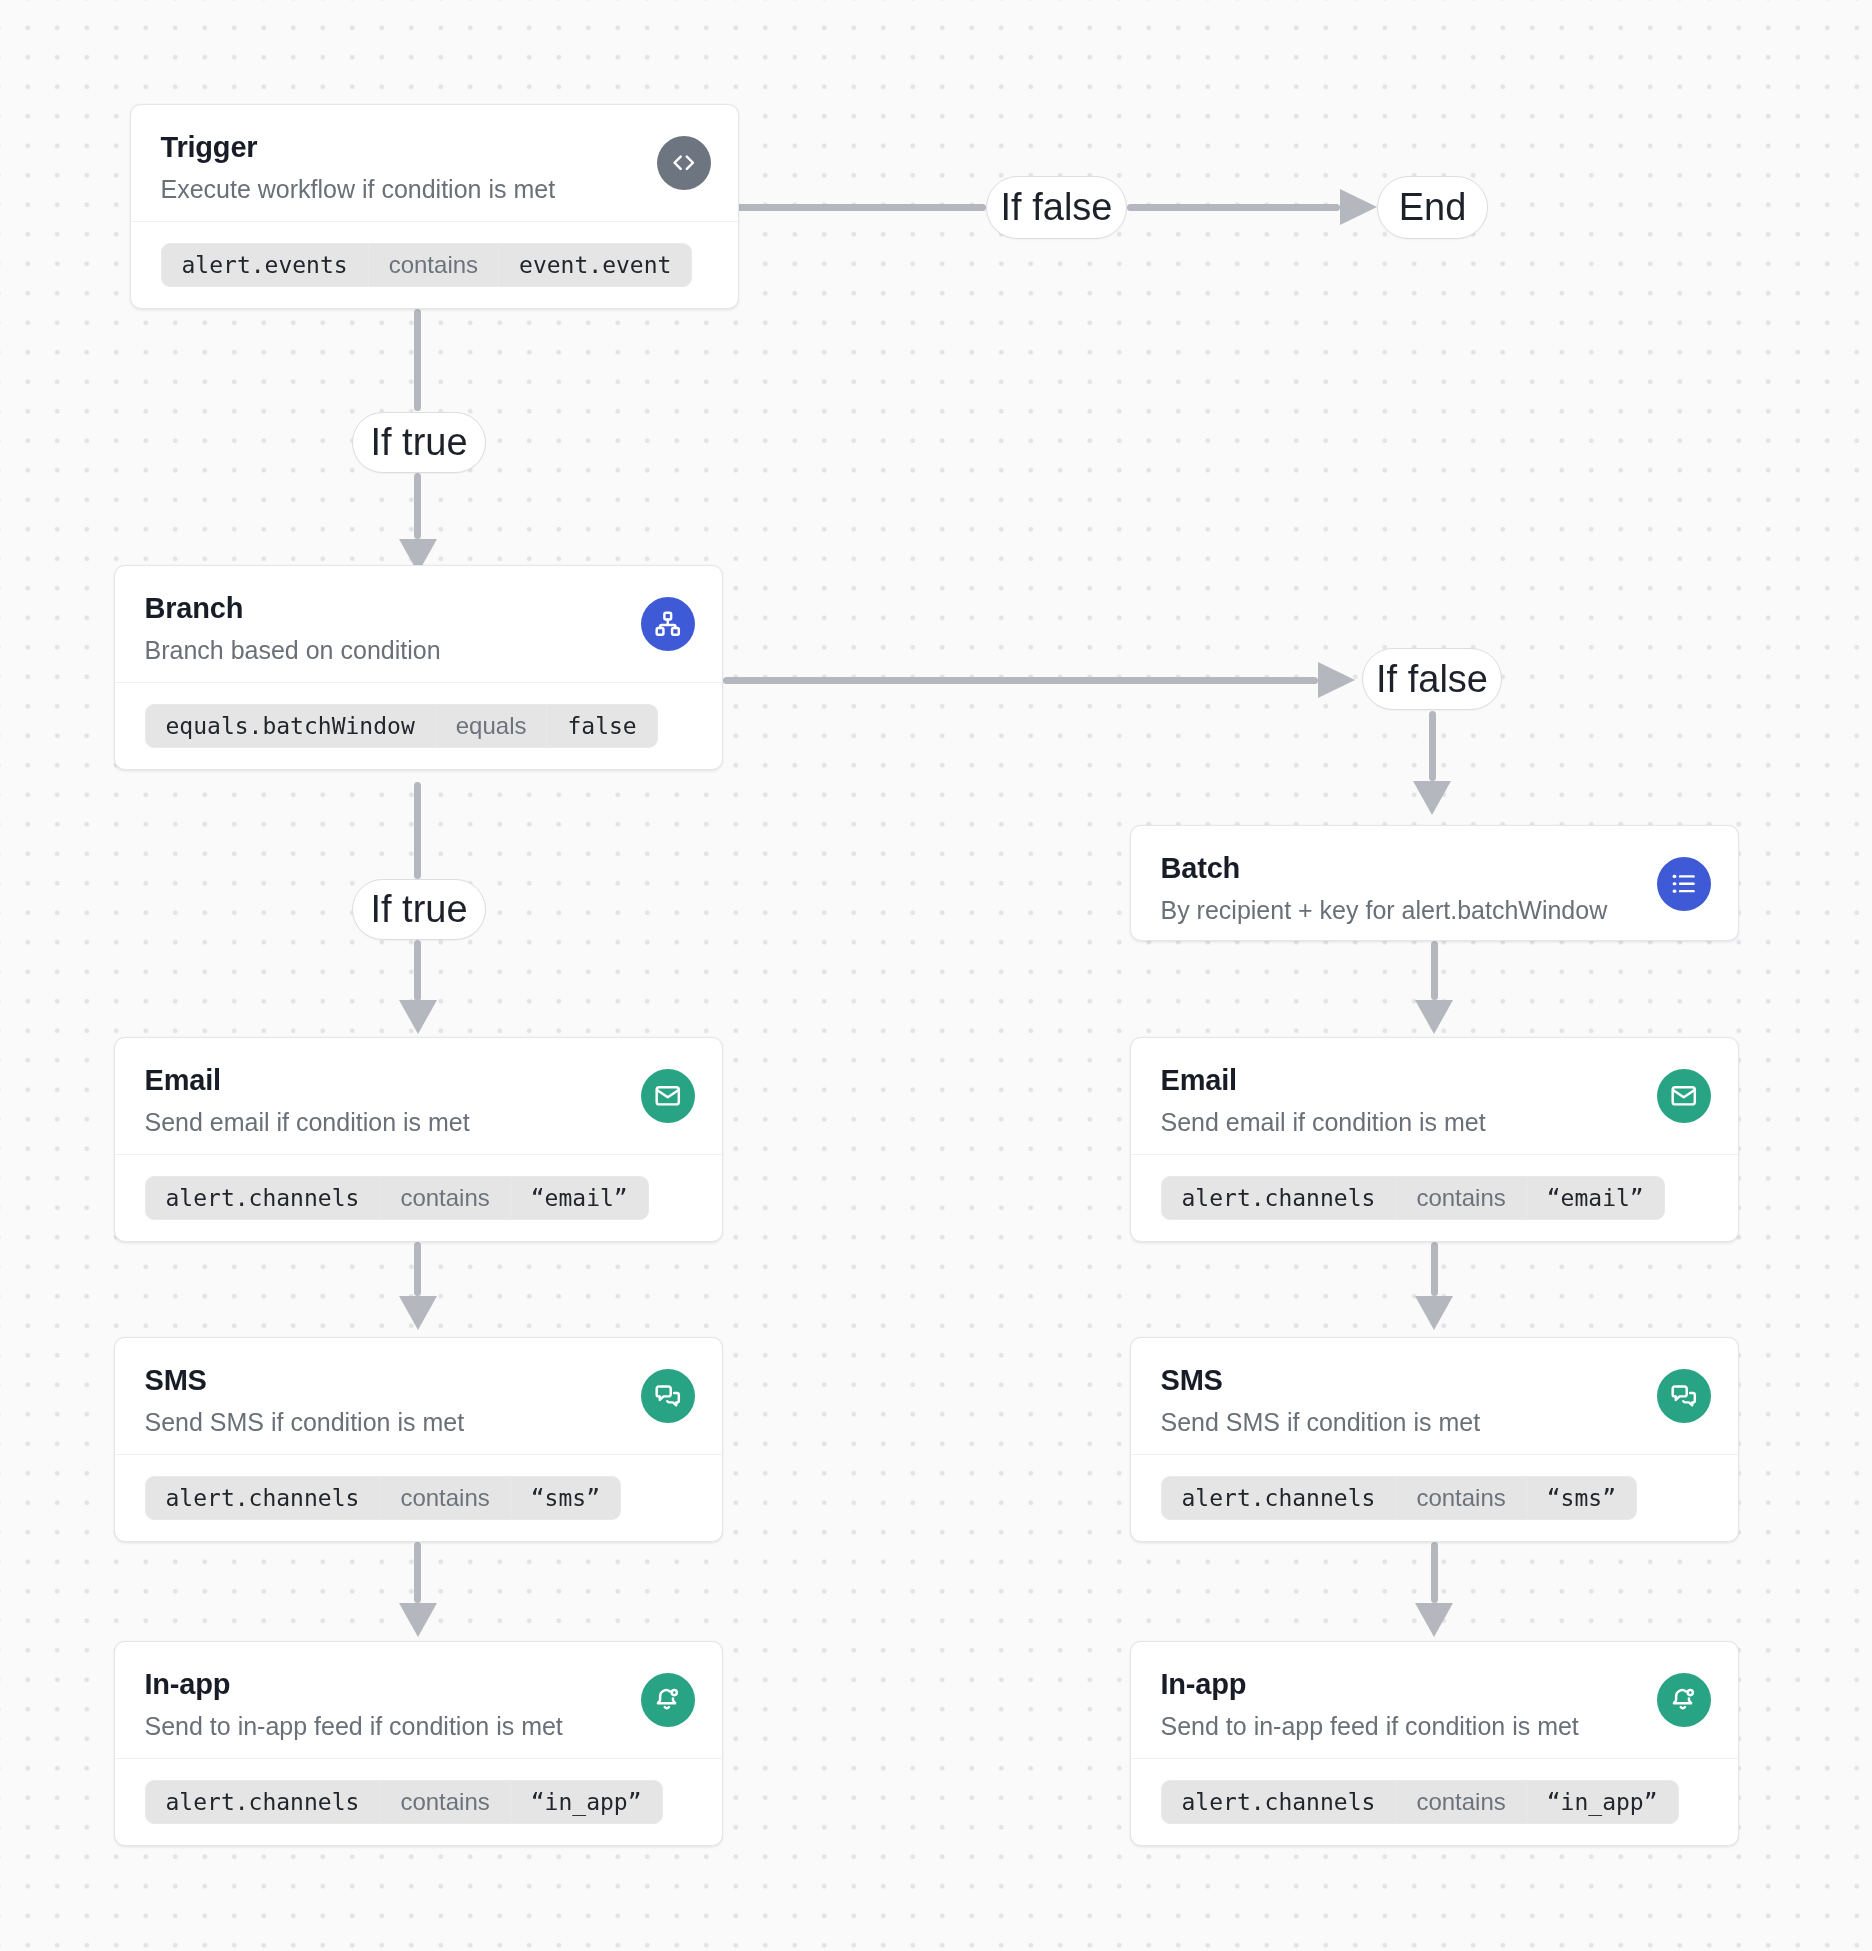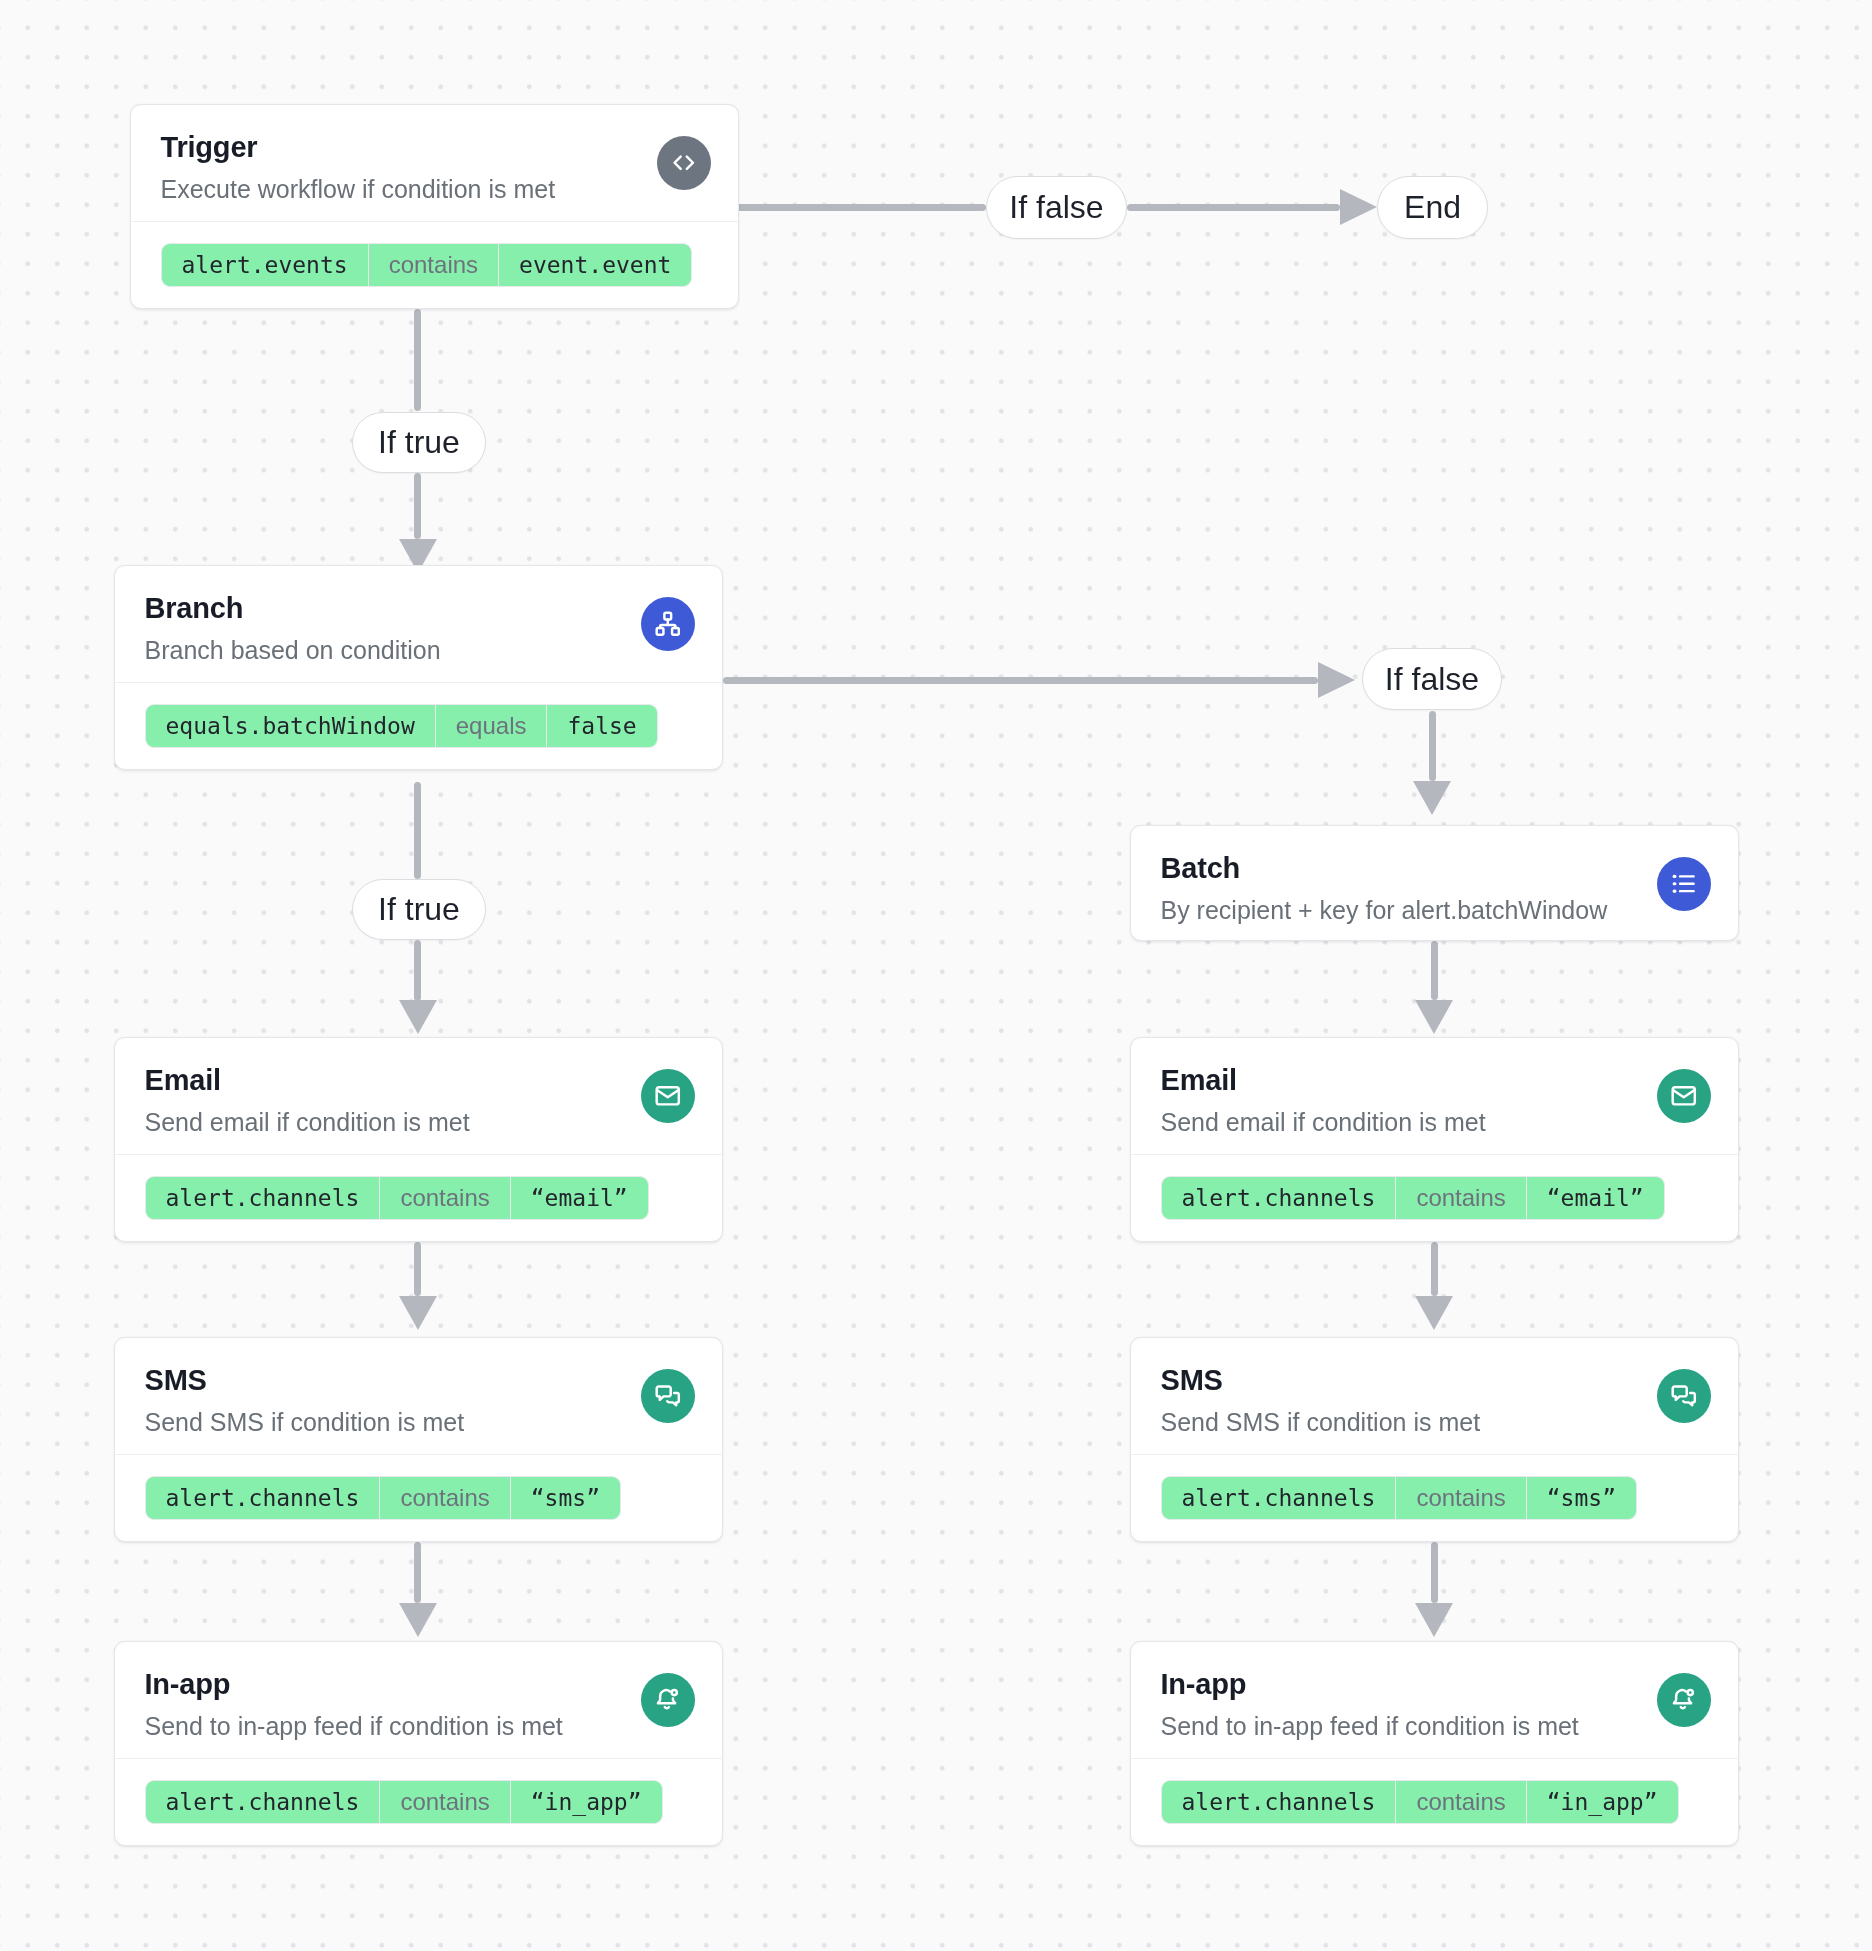--- a/index.html
+++ b/index.html
@@ -24,30 +24,30 @@
     position:absolute;left:526px;top:31px;width:54px;height:54px;border-radius:50%;
     display:flex;align-items:center;justify-content:center;
   }
   .icon-circle svg{width:29.5px;height:29.5px;stroke:#ffffff;fill:none;stroke-width:2;stroke-linecap:round;stroke-linejoin:round;}
   .ic-gray{background:#6d7580;}
   .ic-blue{background:#3e5ad6;}
   .ic-green{background:#28a383;}
   .node-divider{position:absolute;left:0;right:0;top:116px;border-top:1.4px solid #eef0f2;}
   .cond{
     position:absolute;left:29.5px;top:138px;height:42px;display:inline-flex;align-items:stretch;
-    background:#86efac;border:1.4px solid #e7e9ec;border-radius:9.2px;overflow:hidden;white-space:nowrap;
+    background:#e5e5e5;border:1.4px solid #e7e9ec;border-radius:9.2px;overflow:hidden;white-space:nowrap;
   }
   .seg{display:flex;align-items:center;padding:0 20px;}
   .seg + .seg{border-left:1.4px solid #e7e9ec;}
   .seg.mono{font-family:"DejaVu Sans Mono",monospace;font-size:23px;color:#22262c;font-weight:500;}
   .seg.op{font-size:24px;color:#6d737c;}
   .edge-pill{
     position:absolute;display:flex;align-items:center;justify-content:center;
     background:#ffffff;border:1.8px solid #dbdde1;border-radius:37px;
-    font-size:32px;font-weight:500;color:#1d212a;box-shadow:0 0.9px 1.8px rgba(16,24,40,.04);
+    font-size:38px;font-weight:500;color:#1d212a;box-shadow:0 0.9px 1.8px rgba(16,24,40,.04);
     box-sizing:border-box;
   }
   .aline{position:absolute;background:#b4b8be;border-radius:3.7px;}
   .aline.h{height:7.4px;}
   .aline.v{width:7.4px;}
   .ahead-down{position:absolute;width:0;height:0;border-left:19.4px solid transparent;border-right:19.4px solid transparent;border-top:34px solid #b4b8be;}
   .ahead-right{position:absolute;width:0;height:0;border-top:18.5px solid transparent;border-bottom:18.5px solid transparent;border-left:37px solid #b4b8be;}
 </style>
 </head>
 <body>

